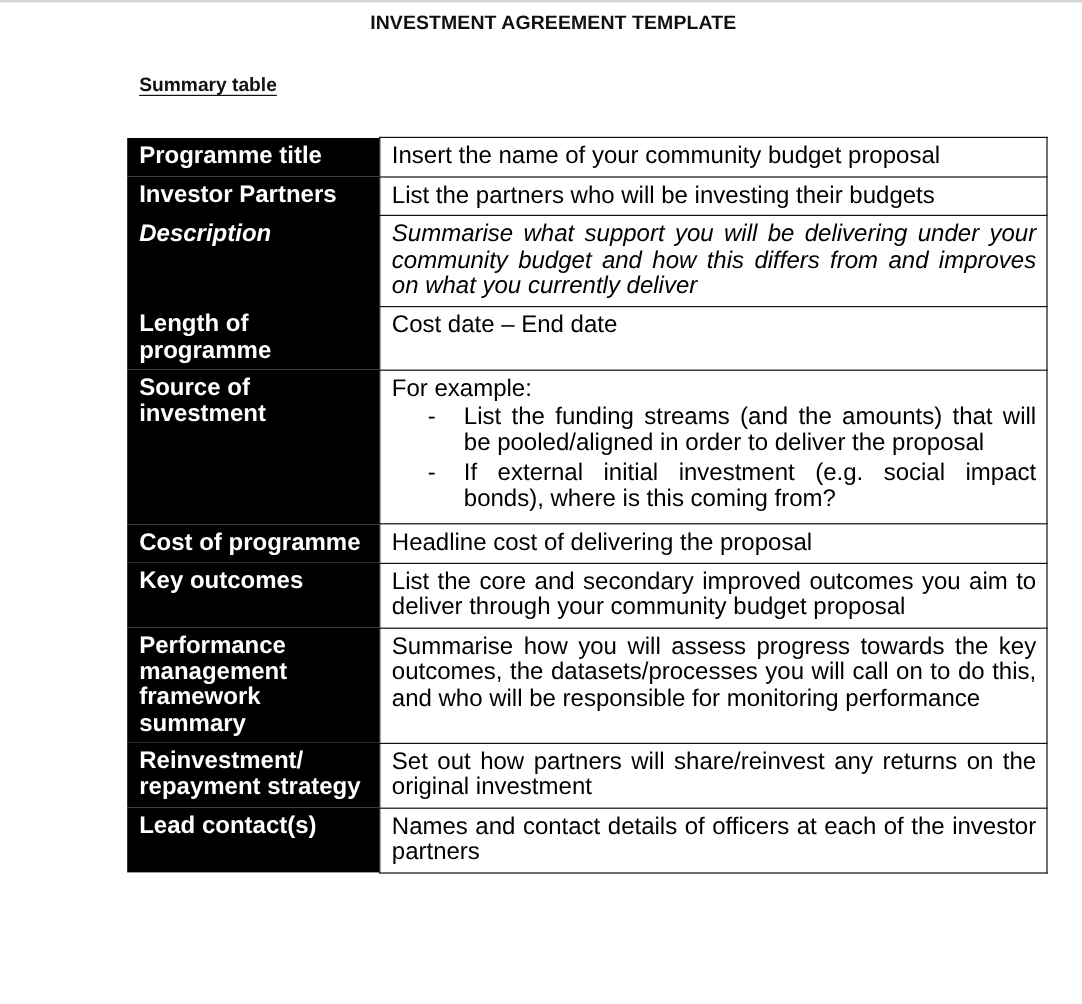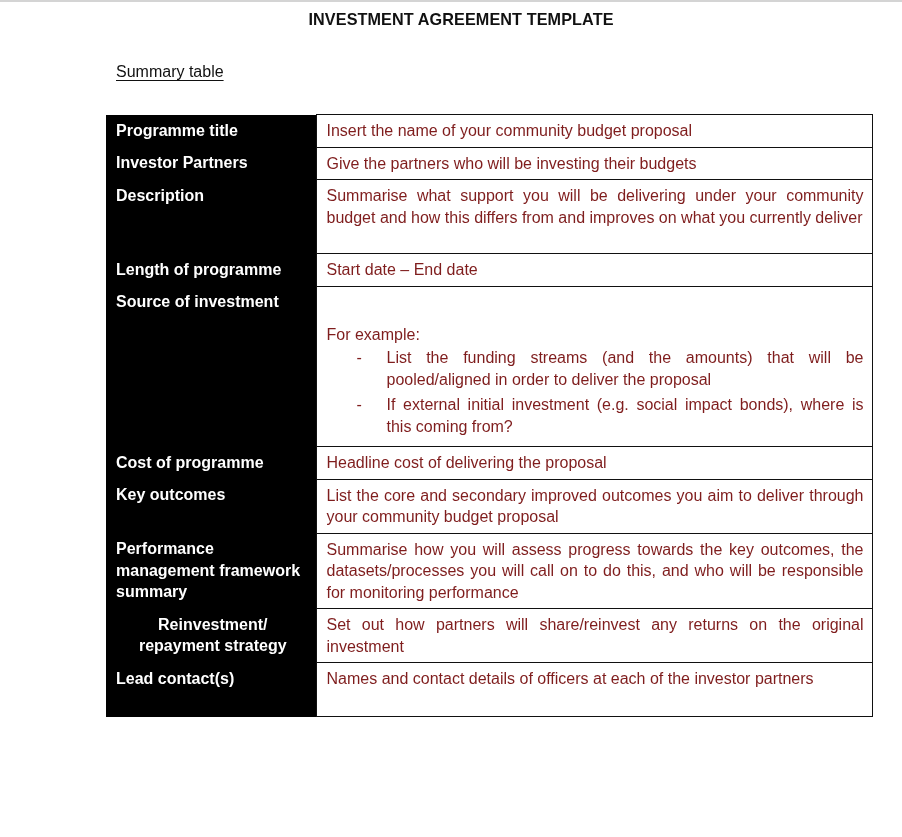--- a/index.html
+++ b/index.html
@@ -25,83 +25,83 @@
       text-align: center;
       font-weight: bold;
       font-size: 16.2px;
       letter-spacing: 0.1px;
       color: #111;
     }
     .section-heading {
       position: absolute;
       top: 61px;
       left: 116px;
-      font-weight: normal;
+      font-weight: bold;
       font-size: 16px;
       text-decoration: underline;
       text-underline-offset: 3px;
       color: #111;
     }
     .summary-table {
       position: absolute;
       top: 112px;
       left: 106px;
       width: 766px;
       border-collapse: collapse;
       table-layout: fixed;
     }
     .summary-table col.label-col { width: 210px; }
     .summary-table col.value-col { width: 556px; }
     .summary-table td {
       vertical-align: top;
-      font-size: 16px;
+      font-size: 20px;
       line-height: 21.5px;
     }
     .summary-table td.label-cell {
       background: #000000;
       color: #ffffff;
       font-weight: bold;
       padding: 5px 6px 5px 10px;
       border: none;
     }
     .summary-table td.value-cell {
       background: #ffffff;
-      color: #7f1d1d;
+      color: #000000;
       border: 1px solid #111111;
       padding: 5px 8px 5px 10px;
       text-align: justify;
     }
-    .value-cell .intro { display: block; margin-top: 32px; }
+    .value-cell .intro { display: block; }
     .value-cell ul.dash-list {
       list-style: none;
       margin: 2px 0 0 0;
       padding: 0 0 0 50px;
     }
     .value-cell ul.dash-list li {
       position: relative;
       padding-left: 10px;
       margin-bottom: 4px;
       text-align: justify;
     }
     .value-cell ul.dash-list li .dash {
       position: absolute;
       left: -20px;
       top: 0;
     }
     .row-programme-title td { height: 21px; }
     .row-investor-partners td { height: 21px; }
-    .row-description td { height: 63px; }
+    .row-description td { height: 63px; font-style: italic; }
     .row-location td { height: 42px; }
     .row-length td { height: 21px; }
     .row-source td { height: 115px; }
     .row-cost td { height: 21px; }
     .row-key-outcomes td { height: 42px; }
     .row-performance td { height: 63px; }
     .row-roi td { height: 42px; }
-    .row-reinvestment td { height: 42px; text-align: center; }
+    .row-reinvestment td { height: 42px; }
     .row-milestones td { height: 21px; }
     .row-lead-contact td { height: 43px; margin-top: 36px; }
     .no-justify { text-align: left; }
   </style>
 </head>
 <body>
 
 <div class="doc-title">INVESTMENT AGREEMENT TEMPLATE</div>
 
 <div class="section-heading">Summary table</div>
@@ -111,29 +111,29 @@
     <col class="label-col">
     <col class="value-col">
   </colgroup>
   <tbody>
     <tr class="row-programme-title">
       <td class="label-cell">Programme title</td>
       <td class="value-cell">Insert the name of your community budget proposal</td>
     </tr>
     <tr class="row-investor-partners">
       <td class="label-cell">Investor Partners</td>
-      <td class="value-cell">Give the partners who will be investing their budgets</td>
+      <td class="value-cell">List the partners who will be investing their budgets</td>
     </tr>
     <tr class="row-description">
       <td class="label-cell">Description</td>
       <td class="value-cell">Summarise what support you will be delivering under your community budget and how this differs from and improves on what you currently deliver</td>
     </tr>
     <tr class="row-length">
       <td class="label-cell">Length of programme</td>
-      <td class="value-cell">Start date – End date</td>
+      <td class="value-cell">Cost date – End date</td>
     </tr>
     <tr class="row-source">
       <td class="label-cell">Source of investment</td>
       <td class="value-cell">
         <span class="intro">For example:</span>
         <ul class="dash-list">
           <li>
             <span class="dash">-</span>
             <span>List the funding streams (and the amounts) that will be pooled/aligned in order to deliver the proposal</span>
           </li>

